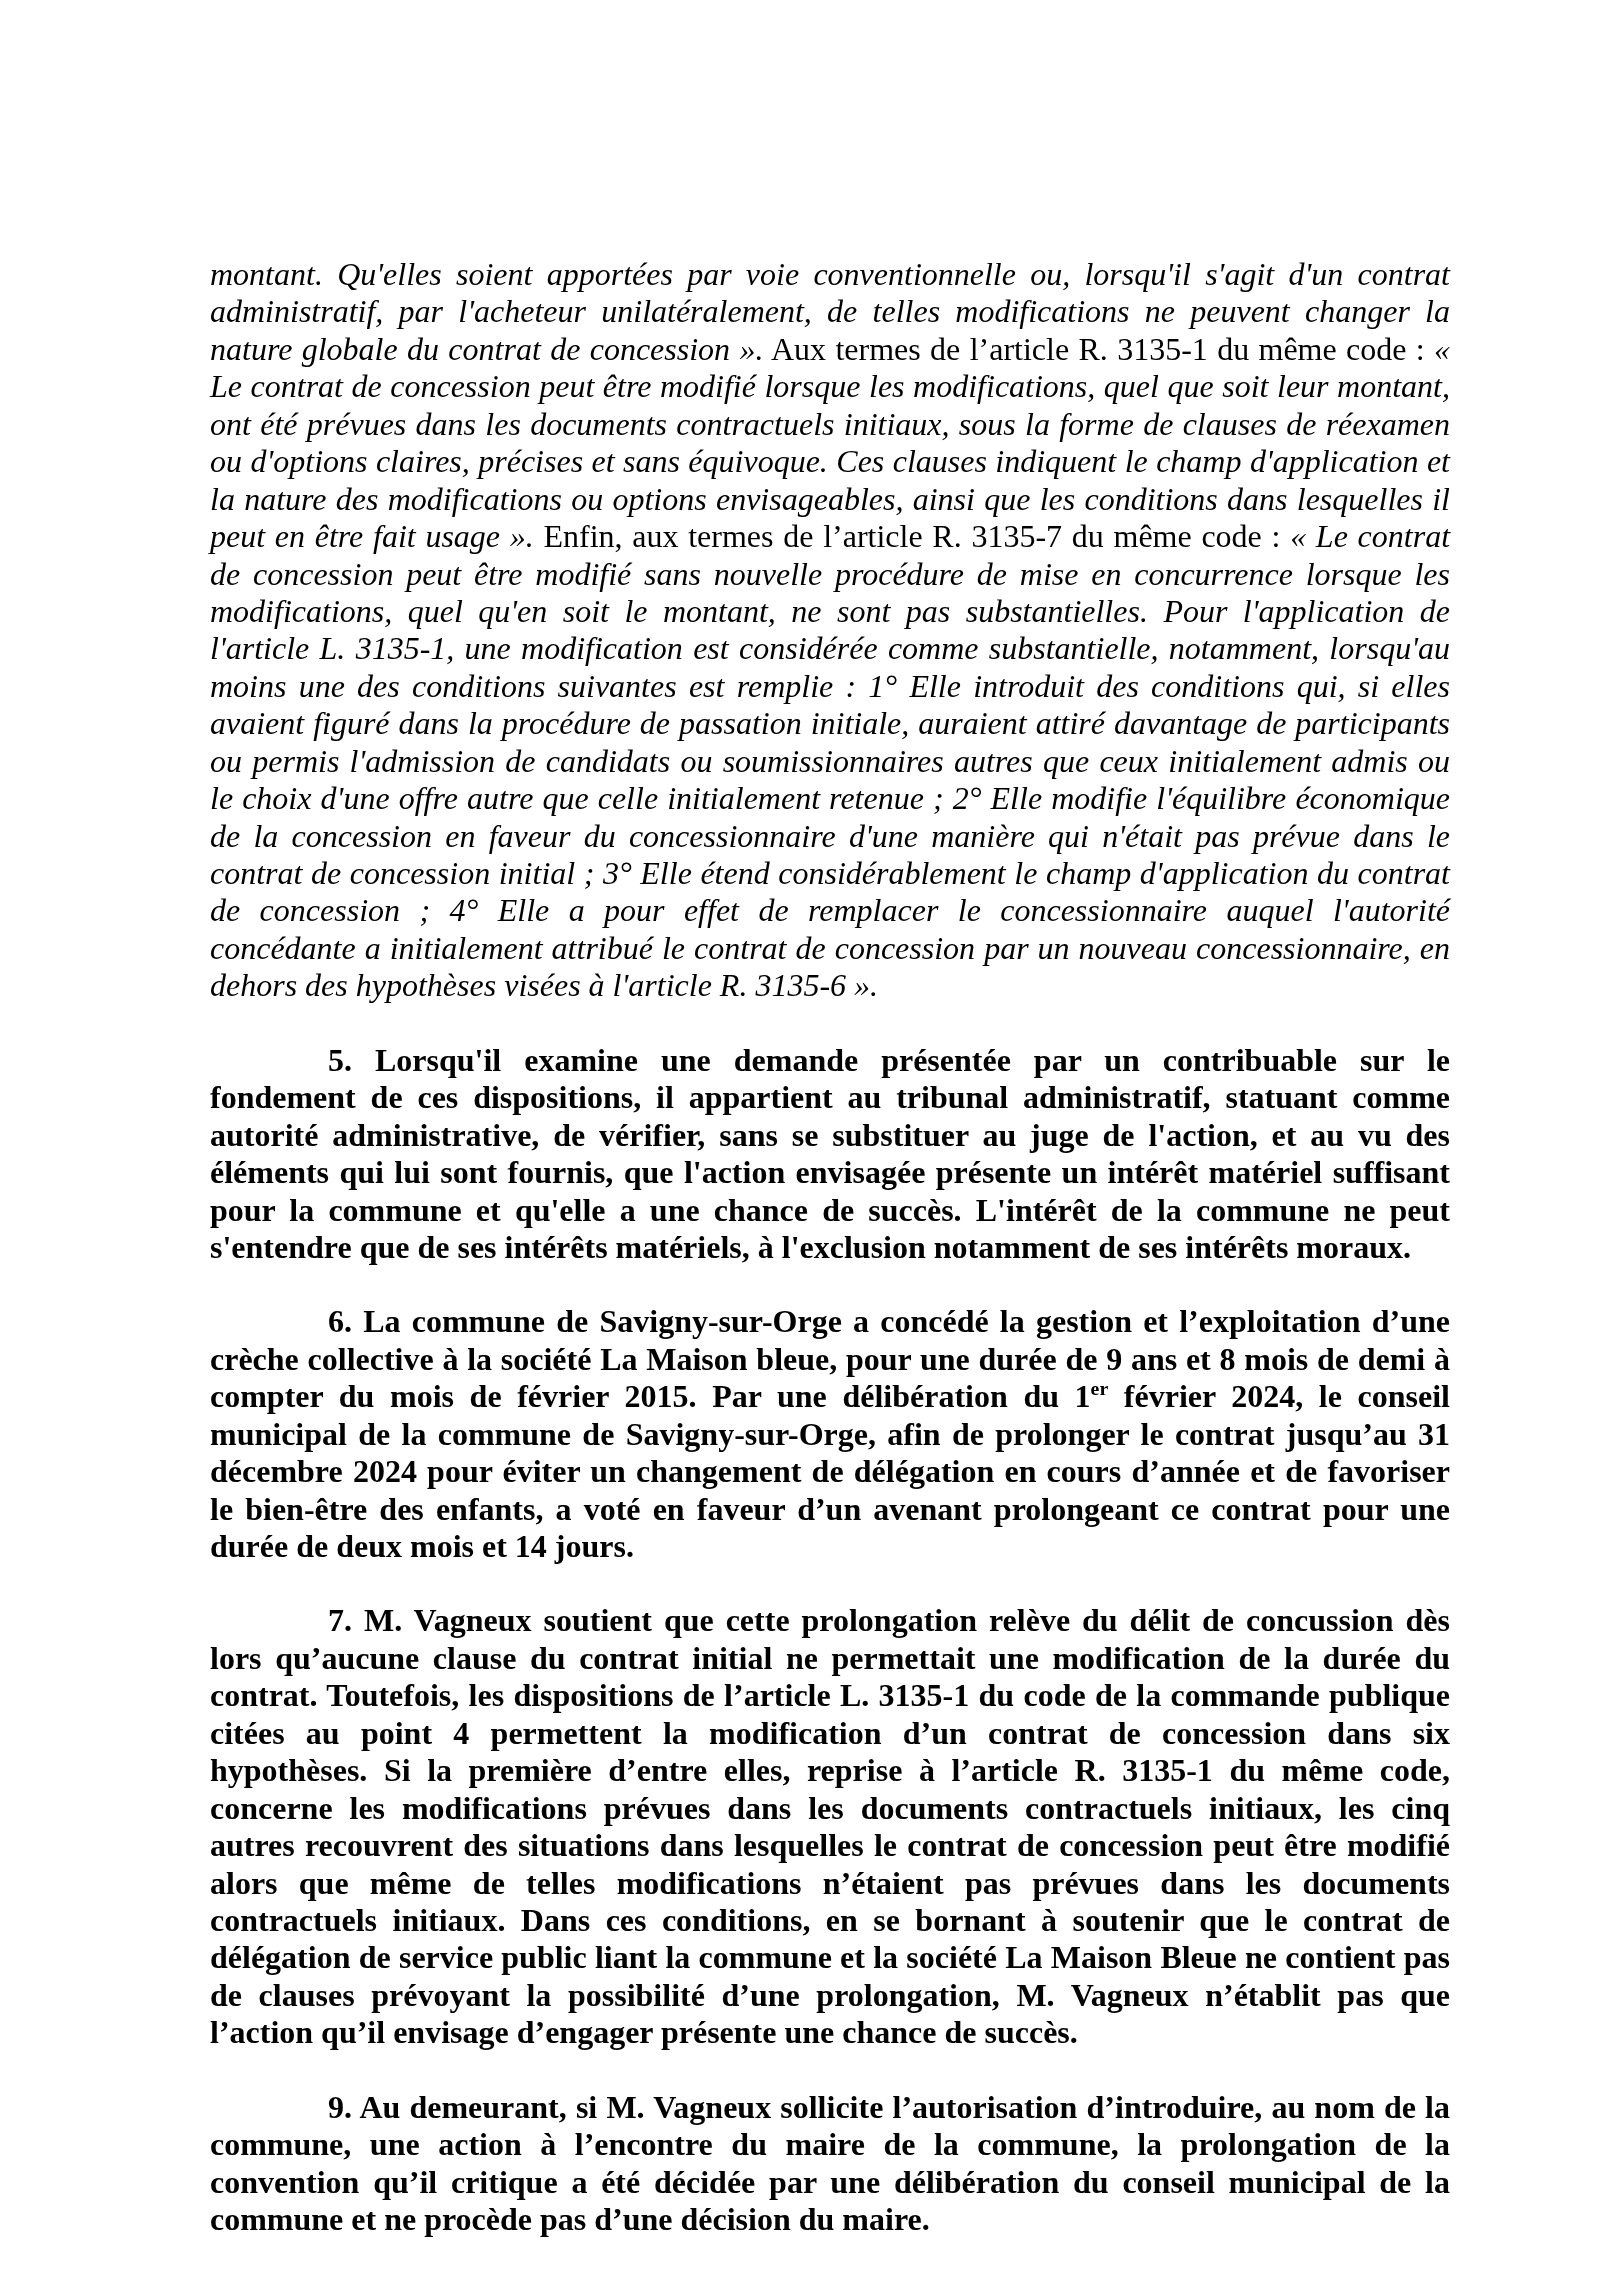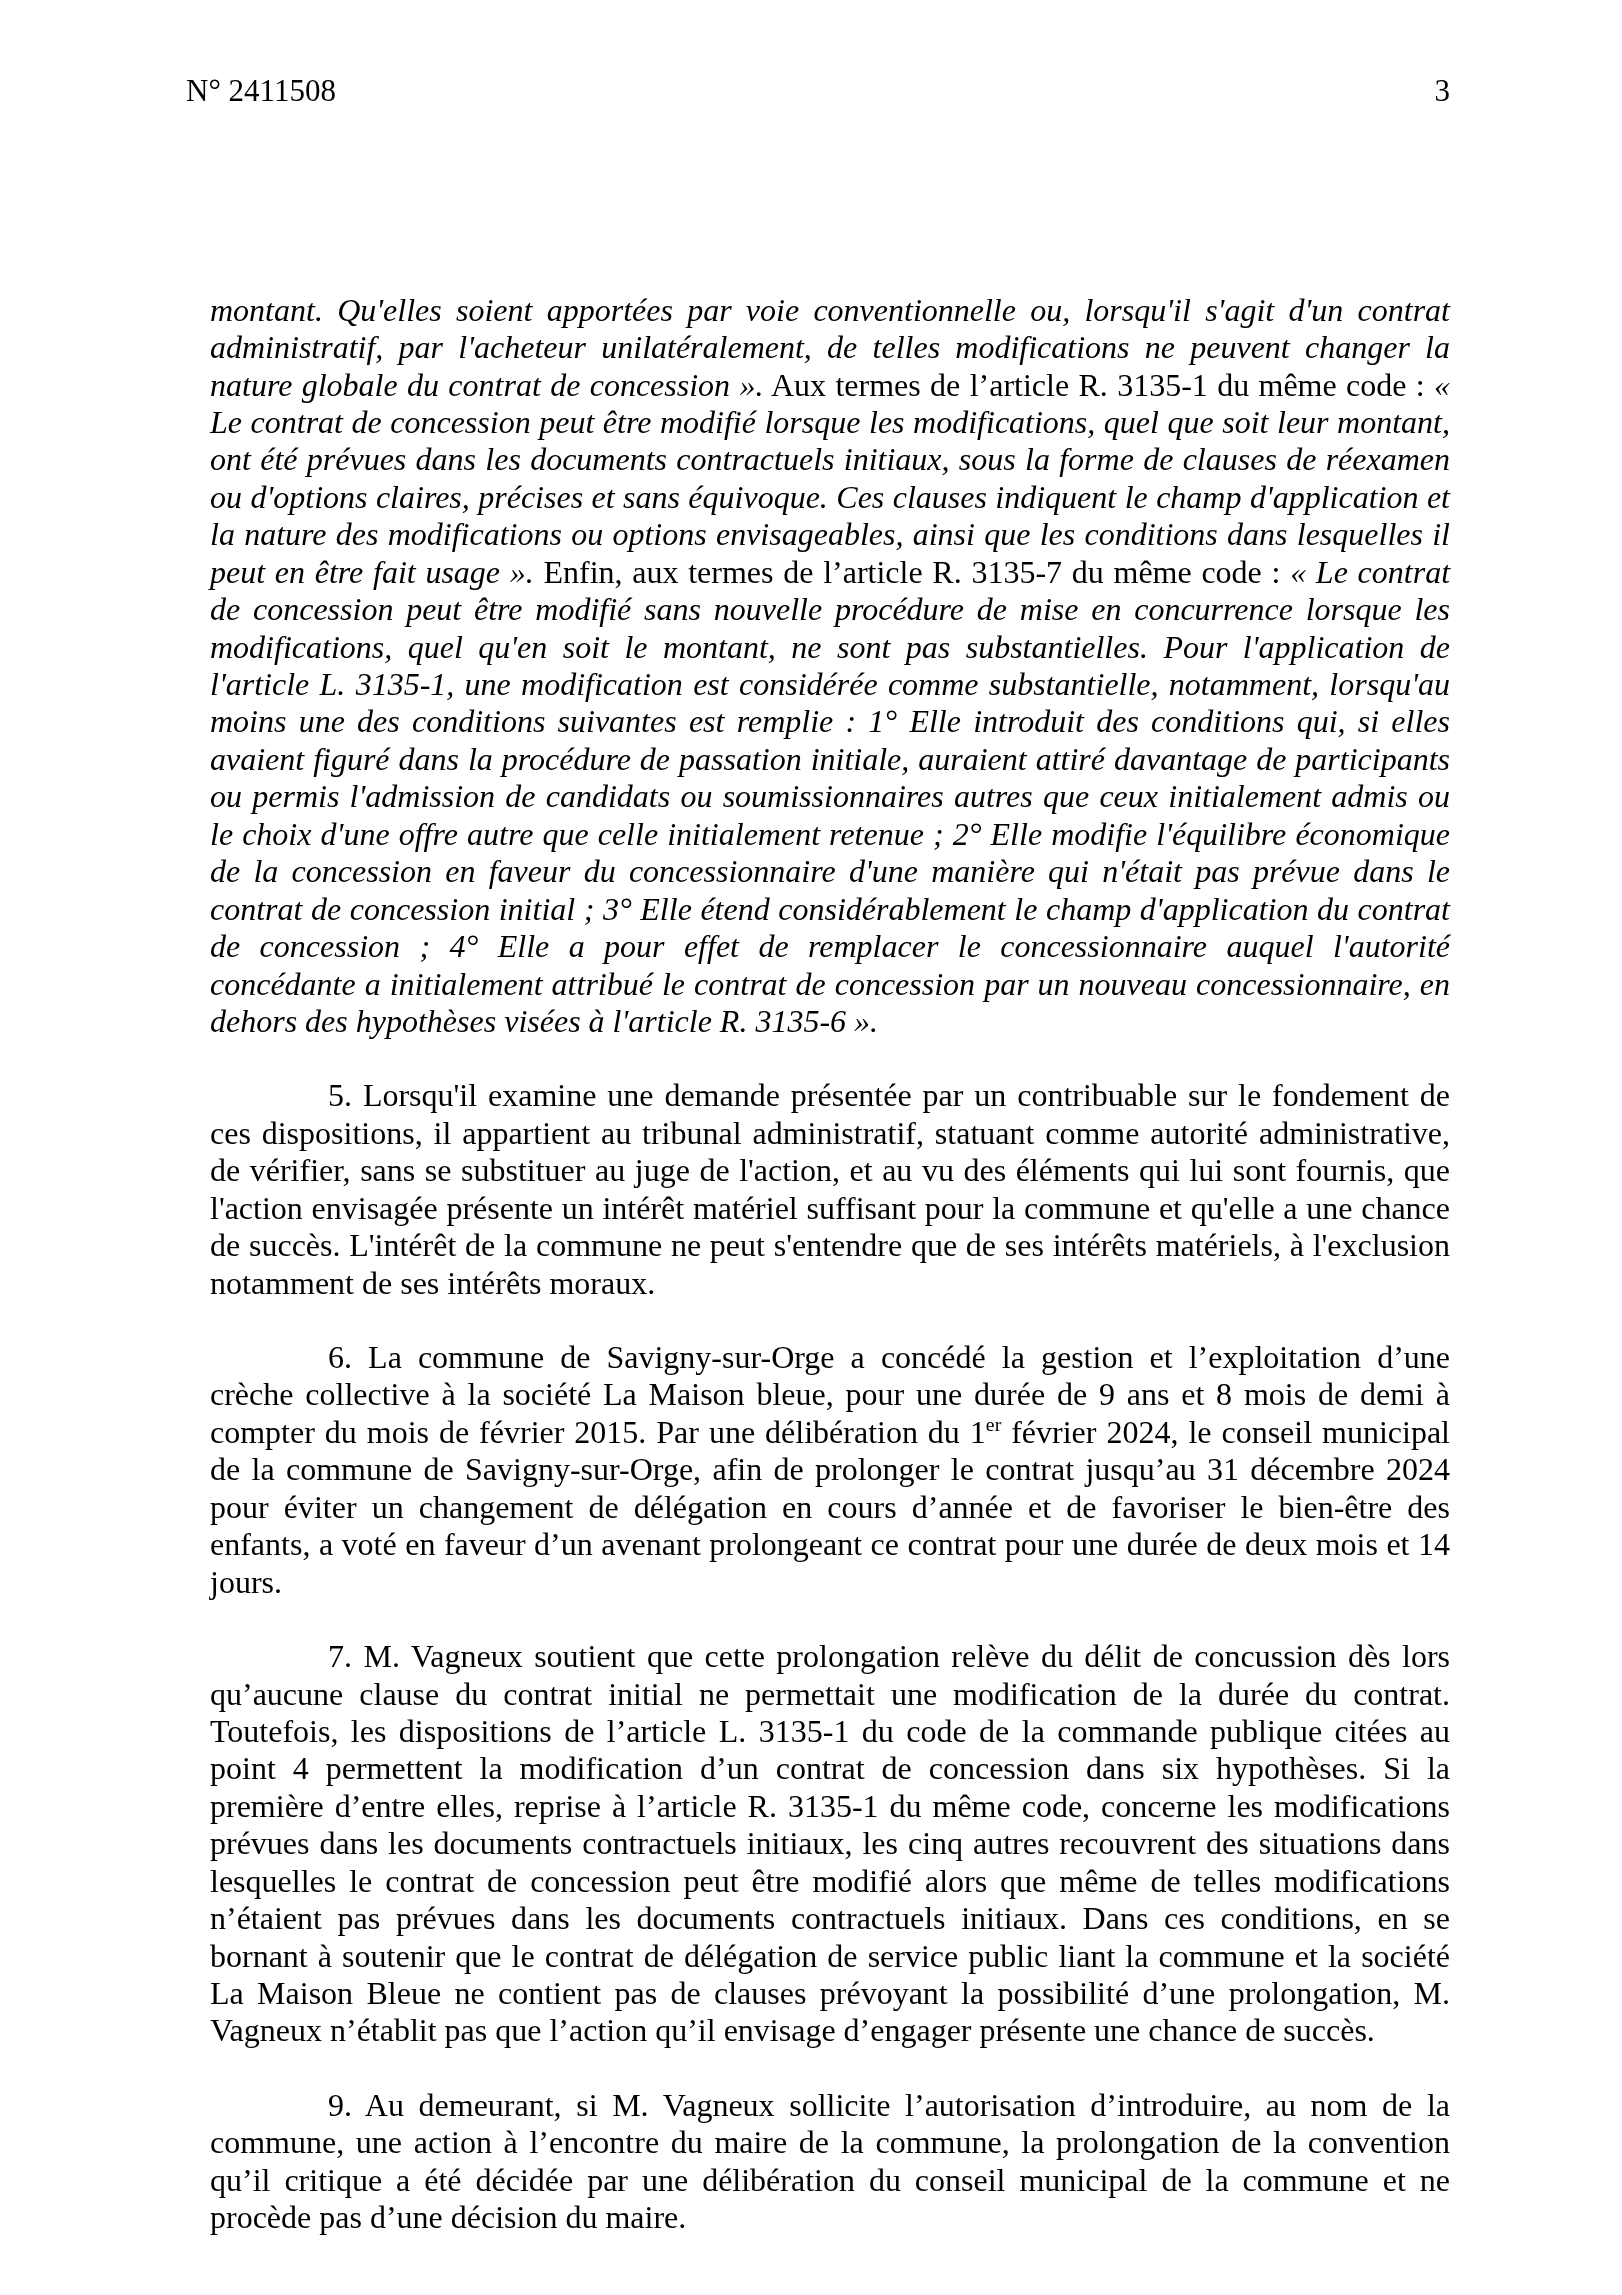--- a/index.html
+++ b/index.html
@@ -38,38 +38,35 @@
   }
   .para {
     margin: 0;
     padding: 0;
   }
   .para + .para {
     margin-top: 37px;
   }
   .para.indent {
     text-indent: 118px;
+    font-weight: bold;
   }
   .it {
     font-style: italic;
   }
   sup.sp {
     font-size: 62%;
     line-height: 0;
     vertical-align: super;
   }
 </style>
 </head>
 <body>
 
 <div class="page">
-  <div class="header">
-    <span>N° 2411508</span>
-    <span>3</span>
-  </div>
   <div class="content">
       <p class="para"><span class="it">montant. Qu'elles soient apportées par voie conventionnelle ou, lorsqu'il s'agit d'un contrat administratif, par l'acheteur unilatéralement, de telles modifications ne peuvent changer la nature globale du contrat de concession ».</span><span> Aux termes de l’article R. 3135-1 du même code : </span><span class="it">« Le contrat de concession peut être modifié lorsque les modifications, quel que soit leur montant, ont été prévues dans les documents contractuels initiaux, sous la forme de clauses de réexamen ou d'options claires, précises et sans équivoque. Ces clauses indiquent le champ d'application et la nature des modifications ou options envisageables, ainsi que les conditions dans lesquelles il peut en être fait usage ».</span><span> Enfin, aux termes de l’article R. 3135-7 du même code : </span><span class="it">« Le contrat de concession peut être modifié sans nouvelle procédure de mise en concurrence lorsque les modifications, quel qu'en soit le montant, ne sont pas substantielles. Pour l'application de l'article L. 3135-1, une modification est considérée comme substantielle, notamment, lorsqu'au moins une des conditions suivantes est remplie : 1° Elle introduit des conditions qui, si elles avaient figuré dans la procédure de passation initiale, auraient attiré davantage de participants ou permis l'admission de candidats ou soumissionnaires autres que ceux initialement admis ou le choix d'une offre autre que celle initialement retenue ; 2° Elle modifie l'équilibre économique de la concession en faveur du concessionnaire d'une manière qui n'était pas prévue dans le contrat de concession initial ; 3° Elle étend considérablement le champ d'application du contrat de concession ; 4° Elle a pour effet de remplacer le concessionnaire auquel l'autorité concédante a initialement attribué le contrat de concession par un nouveau concessionnaire, en dehors des hypothèses visées à l'article R. 3135-6 ».</span></p>
       <p class="para indent"><span>5. Lorsqu'il examine une demande présentée par un contribuable sur le fondement de ces dispositions, il appartient au tribunal administratif, statuant comme autorité administrative, de vérifier, sans se substituer au juge de l'action, et au vu des éléments qui lui sont fournis, que l'action envisagée présente un intérêt matériel suffisant pour la commune et qu'elle a une chance de succès. L'intérêt de la commune ne peut s'entendre que de ses intérêts matériels, à l'exclusion notamment de ses intérêts moraux.</span></p>
       <p class="para indent"><span>6. La commune de Savigny-sur-Orge a concédé la gestion et l’exploitation d’une crèche collective à la société La Maison bleue, pour une durée de 9 ans et 8 mois de demi à compter du mois de février 2015. Par une délibération du 1</span><sup class="sp">er</sup><span> février 2024, le conseil municipal de la commune de Savigny-sur-Orge, afin de prolonger le contrat jusqu’au 31 décembre 2024 pour éviter un changement de délégation en cours d’année et de favoriser le bien-être des enfants, a voté en faveur d’un avenant prolongeant ce contrat pour une durée de deux mois et 14 jours.</span></p>
       <p class="para indent"><span>7. M. Vagneux soutient que cette prolongation relève du délit de concussion dès lors qu’aucune clause du contrat initial ne permettait une modification de la durée du contrat. Toutefois, les dispositions de l’article L. 3135-1 du code de la commande publique citées au point 4 permettent la modification d’un contrat de concession dans six hypothèses. Si la première d’entre elles, reprise à l’article R. 3135-1 du même code, concerne les modifications prévues dans les documents contractuels initiaux, les cinq autres recouvrent des situations dans lesquelles le contrat de concession peut être modifié alors que même de telles modifications n’étaient pas prévues dans les documents contractuels initiaux. Dans ces conditions, en se bornant à soutenir que le contrat de délégation de service public liant la commune et la société La Maison Bleue ne contient pas de clauses prévoyant la possibilité d’une prolongation, M. Vagneux n’établit pas que l’action qu’il envisage d’engager présente une chance de succès.</span></p>
       <p class="para indent"><span>9. Au demeurant, si M. Vagneux sollicite l’autorisation d’introduire, au nom de la commune, une action à l’encontre du maire de la commune, la prolongation de la convention qu’il critique a été décidée par une délibération du conseil municipal de la commune et ne procède pas d’une décision du maire.</span></p>
     </div>
 </div>
 
 

